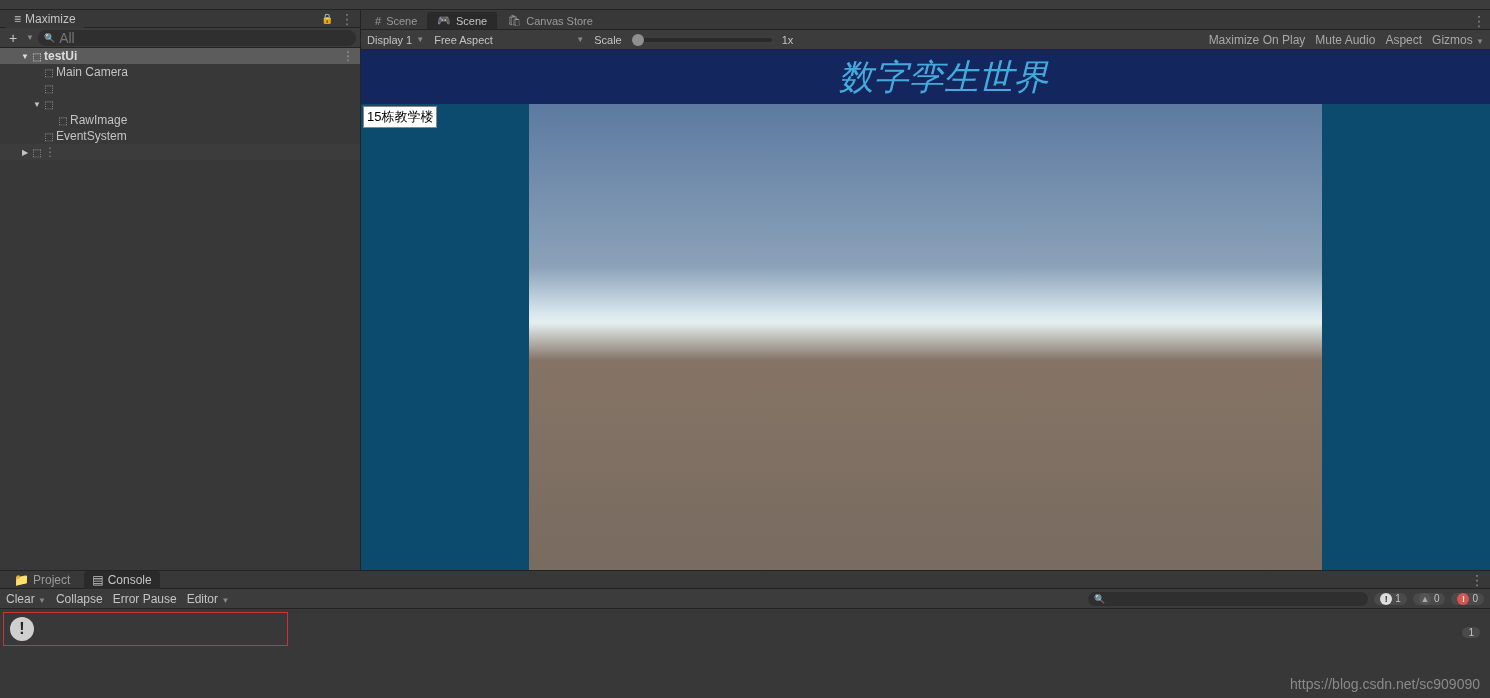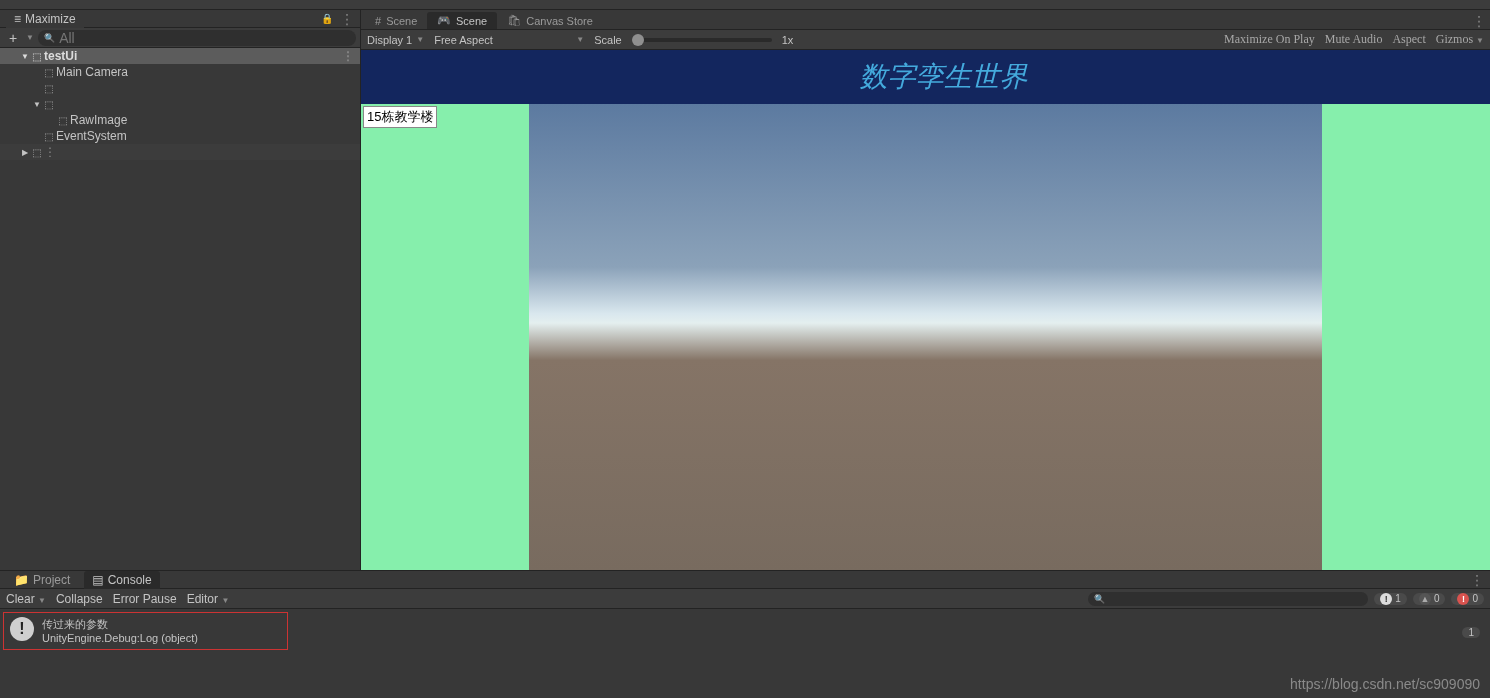--- a/index.html
+++ b/index.html
@@ -131,48 +131,47 @@
   }
   .slider-thumb {
     position: absolute; left: 0; top: -4px;
     width: 12px; height: 12px; border-radius: 50%;
     background: #8f8f8f;
   }
   .game-toolbar .right-opts {
     margin-left: auto;
     display: flex; gap: 10px;
     color: #a8a8a8;
-    font-family: Liberation Serif, serif;
   }
   .game-view {
     flex: 1;
     background: #222;
     position: relative;
   }
   .game-canvas {
     position: absolute; inset: 0;
     display: flex;
   }
   .title-banner {
     position: absolute; left: 0; right: 0; top: 0;
     height: 54px;
     background: #13265e;
     display: flex; align-items: center; justify-content: center;
     color: #44aadd;
-    font-size: 28px;
+    font-size: 35px;
     font-style: italic;
     font-family: "SimSun", serif;
     padding-left: 36px;
   }
   .content-area {
     position: absolute; left: 0; right: 0; top: 54px; bottom: 0;
     display: flex;
   }
   .green-left, .green-right {
-    background: #86efac;
+    background: #0c4a6e;
   }
   .green-left { width: 168px; position: relative; }
   .green-right { width: 168px; }
   .scene3d {
     flex: 1;
     background: linear-gradient(#5c7aa0 0%, #8ba2b9 35%, #d9e7ee 45%, #e4efef 47%, #857466 55%, #786b5f 100%);
   }
   .tag-label {
     position: absolute; left: 2px; top: 2px;
     background: #fff; color: #000;
@@ -416,22 +415,18 @@
       </div>
       <div class="badge err">
         <span class="circ">!</span>
         <span>0</span>
       </div>
     </div>
   </div>
   <div class="console-body">
     <div class="log-entry">
       <div class="log-icon">!</div>
-      <div class="log-text">
-        <span>传过来的参数</span>
-        <span>UnityEngine.Debug:Log (object)</span>
-      </div>
     </div>
     <div class="log-count">1</div>
   </div>
 </div>
 
 <div class="watermark">https://blog.csdn.net/sc909090</div>
 
 </body></html>

